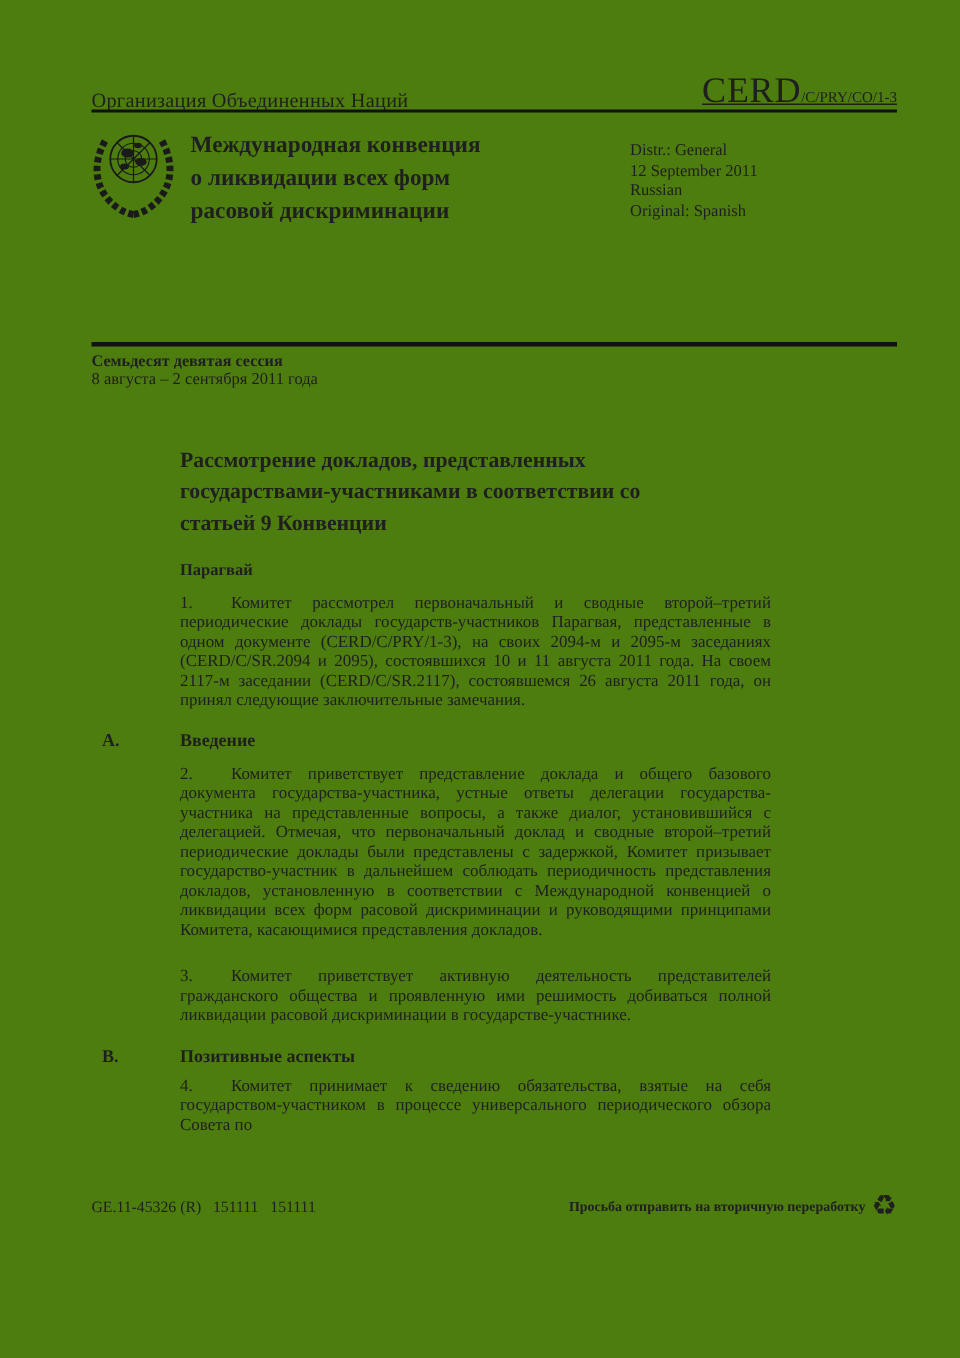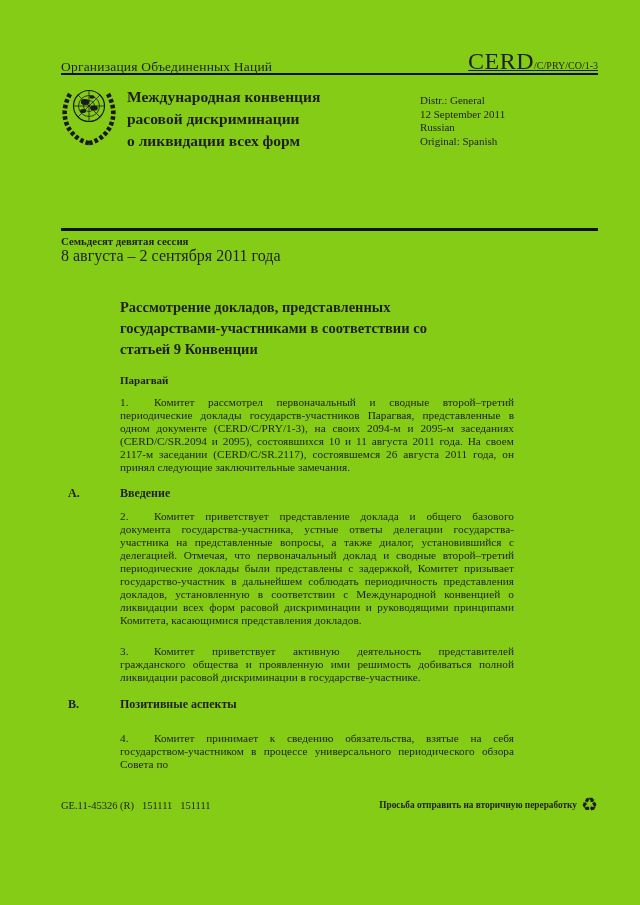--- a/index.html
+++ b/index.html
@@ -1,54 +1,54 @@
 <!DOCTYPE html>
 <html lang="ru"><head>
 <meta charset="utf-8">
 <style>
   html,body{margin:0;padding:0;background:#e8e8e8;}
   .page{
     position:relative;
     width:640px;height:905px;
     margin:0 auto;
-    background:#84cc16;
+    background:#4d7c0f;
     font-family:"Liberation Serif", serif;
     color:#1f1f1f;
     overflow:hidden;
   }
   
   .hdr-row{position:absolute;top:48px;left:61px;width:537px;display:flex;justify-content:space-between;align-items:flex-end;}
   .org-name{font-size:13.5px;letter-spacing:.2px;}
   .symbol{white-space:nowrap;text-decoration:underline;}
   .symbol .big{font-size:24px;letter-spacing:.5px;}
   .symbol .small{font-size:10px;}
   .rule1{position:absolute;top:73px;left:61px;width:537px;height:2px;background:#111;}
   
   .emblem{position:absolute;top:84px;left:61px;}
   .conv-title{position:absolute;top:86px;left:127px;font-size:15.5px;font-weight:bold;line-height:22px;}
   .distr{position:absolute;top:94px;left:420px;font-size:11px;line-height:13.5px;}
   
   .rule2{position:absolute;top:228px;left:61px;width:537px;height:2.5px;background:#111;}
   .committee{position:absolute;top:235px;left:61px;}
   .committee .name{font-size:12.5px;font-weight:bold;margin-bottom:2px;}
   .committee .session{font-size:10.8px;font-weight:bold;}
-  .committee .dates{font-size:16px;}
+  .committee .dates{font-size:11px;}
   
   .main{position:absolute;top:297px;left:120px;width:394px;}
   .doc-title{font-size:14.5px;font-weight:bold;line-height:21px;width:360px;}
   .doc-subtitle{font-size:12.3px;font-weight:bold;line-height:17px;margin-top:9px;width:394px;}
   .country{font-size:11px;font-weight:bold;margin-top:14px;}
   .par{font-size:11.3px;line-height:13px;text-align:justify;margin-top:10px;}
   .par .num{display:inline-block;width:34px;}
   .sect{position:relative;font-size:12px;font-weight:bold;margin-top:12px;}
   .sect .letter{position:absolute;left:-52px;top:0;}
   .mt2{margin-top:9px;}
   .mt3{margin-top:18px;}
   .sectB{margin-top:13px;}
-  .mt4{margin-top:20px;}
+  .mt4{margin-top:6px;}
   
   .footer-left{position:absolute;top:800px;left:61px;font-size:10.5px;white-space:pre;}
   .footer-right{position:absolute;top:795px;right:42px;display:flex;align-items:center;}
   .footer-right .txt{font-size:9.3px;font-weight:bold;}
   .recycle{font-family:"DejaVu Sans",sans-serif;font-size:19px;line-height:19px;margin-left:4px;}
 </style>
 </head>
 <body>
 
 <div class="page">
@@ -78,22 +78,22 @@
       </g>
       <g stroke="#1a1a1a" fill="none" stroke-width="4.6" stroke-dasharray="3.6 2.2">
         <path d="M9,10 C0,26 2,44 18,55 C22,57.5 25,58.7 28,59"></path>
         <path d="M47,10 C56,26 54,44 38,55 C34,57.5 31,58.7 28,59"></path>
       </g>
     </svg>
   </div>
 
   <div class="conv-title">
     <div>Международная конвенция</div>
+    <div>о ликвидации всех форм</div>
     <div>расовой дискриминации</div>
-    <div>о ликвидации всех форм</div>
   </div>
 
   <div class="distr">
     <div>Distr.: General</div>
     <div>12 September 2011</div>
     <div>Russian</div>
     <div>Original: Spanish</div>
   </div>
 
   <div class="rule2"></div>

